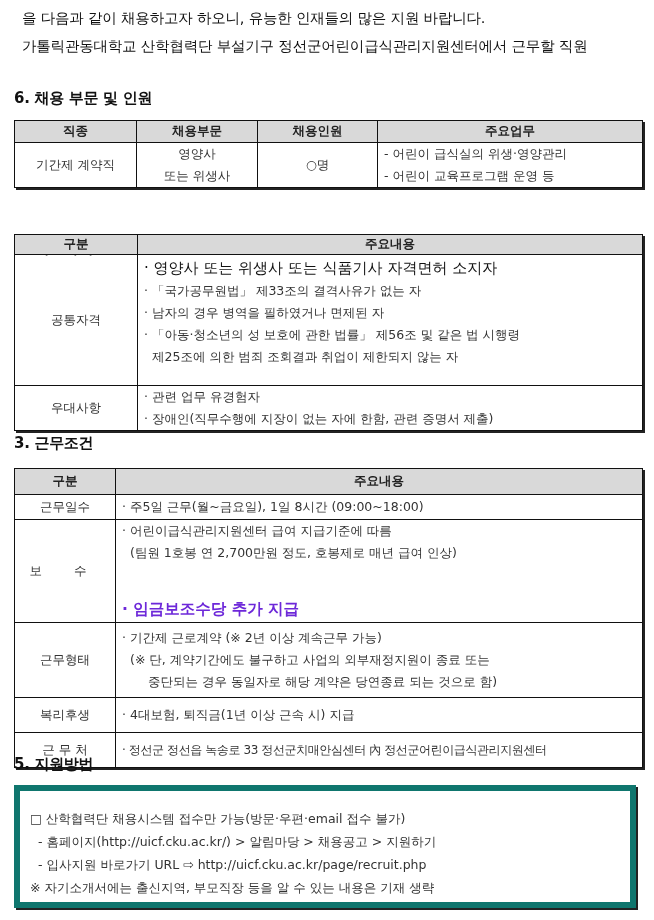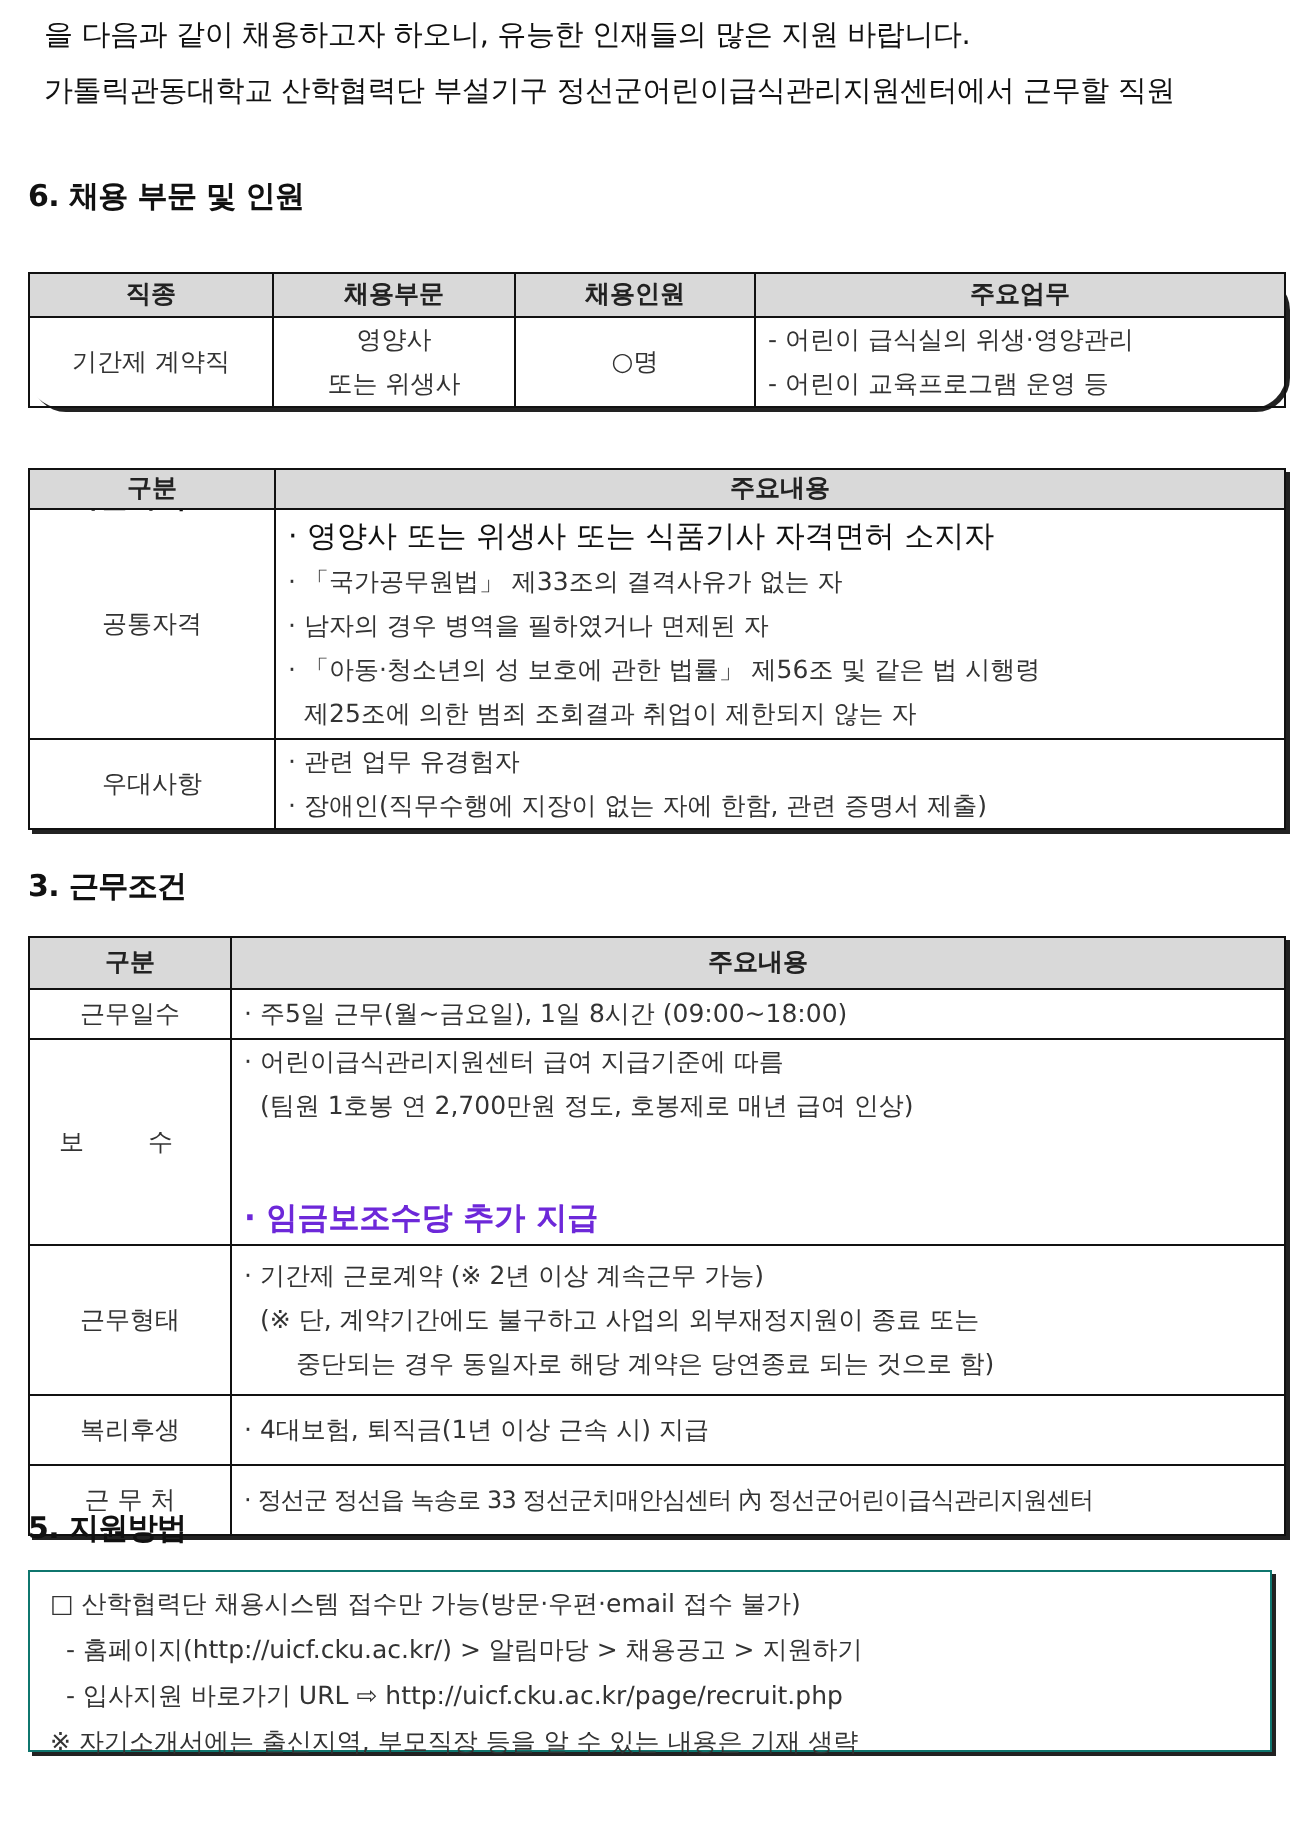--- a/index.html
+++ b/index.html
@@ -11,33 +11,33 @@
             box-shadow: 2px 2px 0 #222; }
   table.t td, table.t th { border:1px solid #111; padding:0 6px; font-size:12.5px; color:#333; vertical-align:middle; }
   table.t th { background:#d9d9d9; font-weight:bold; color:#222; text-align:center; height:21px; font-size:12.5px; }
   .c { text-align:center; }
   .line { line-height:22px; white-space:nowrap; }
   .big { font-size:15px; color:#111; line-height:24px; }
   .bold-big { font-size:15.5px; font-weight:bold; color:#6d28d9; line-height:26px;margin-top:32px; }
   .indent1 { padding-left:8px; }
   .indent2 { padding-left:26px; }
   .spaced { letter-spacing:14px; }
-  .box { position:absolute; left:14px; top:785px; width:622px; height:91px; border:1px solid #0f766e; box-shadow:2px 2px 0 #222; padding:4px 0 0 10px; box-sizing:border-box; }
+  .box { position:absolute; left:14px; top:785px; width:622px; height:123px; border:6px solid #0f766e; box-shadow:2px 2px 0 #222; padding:16px 0 0 10px; box-sizing:border-box; }
   .box .line { font-size:12.5px; color:#333; line-height:23px; }
 </style>
 </head>
 <body>
 
 <div class="intro">
   <div>을 다음과 같이 채용하고자 하오니, 유능한 인재들의 많은 지원 바랍니다.</div>
   <div>가톨릭관동대학교 산학협력단 부설기구 정선군어린이급식관리지원센터에서 근무할 직원</div>
 </div>
 
 <div class="sec-title" style="top:89px;">6. 채용 부문 및 인원</div>
-<table class="t" style="top:136px; width:628px;border-radius:17px;">
+<table class="t" style="top:120px; width:628px;">
   <colgroup>
       <col style="width:122px">
       <col style="width:121px">
       <col style="width:120px">
       <col style="width:265px">
     </colgroup>
   <tbody>
       <tr>
     <th>직종</th>
     <th>채용부문</th>
@@ -65,21 +65,21 @@
       <col style="width:123px">
       <col style="width:505px">
     </colgroup>
   <tbody>
       <tr>
     <th style="height:19px;">구분</th>
     <th style="height:19px;">주요내용</th>
   </tr>
   <tr>
     <td class="c">공통자격</td>
-    <td style="padding-top:1px;padding-bottom:1px;">
+    <td style="padding-top:1px;padding-bottom:17px;">
       <div class="line big">· 영양사 또는 위생사 또는 식품기사 자격면허 소지자</div>
       <div class="line">· 「국가공무원법」 제33조의 결격사유가 없는 자</div>
       <div class="line">· 남자의 경우 병역을 필하였거나 면제된 자</div>
       <div class="line">· 「아동·청소년의 성 보호에 관한 법률」 제56조 및 같은 법 시행령</div>
       <div class="line indent1">제25조에 의한 범죄 조회결과 취업이 제한되지 않는 자</div>
     </td>
   </tr>
   <tr>
     <td class="c">우대사항</td>
     <td>

